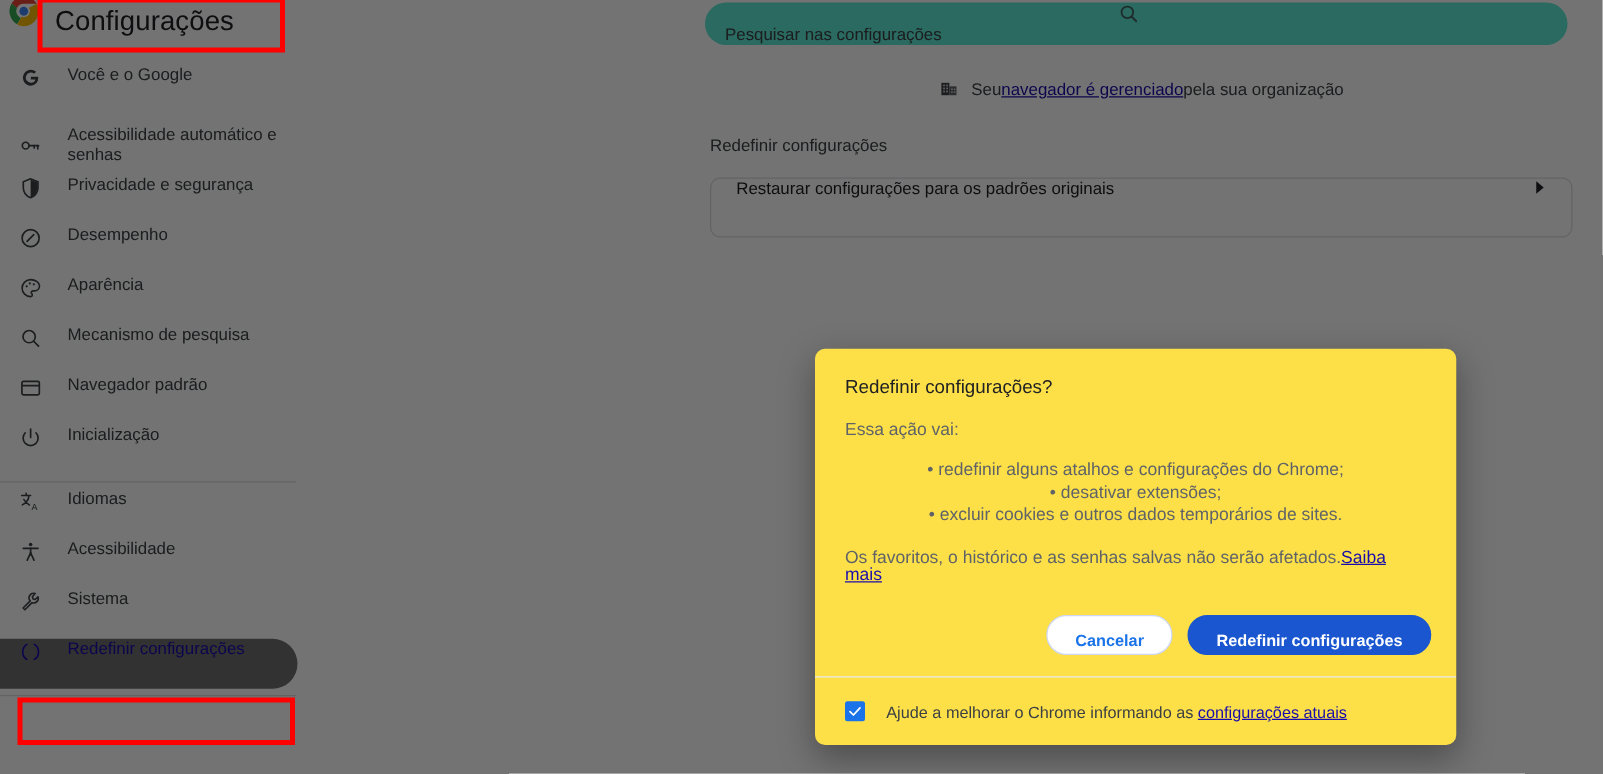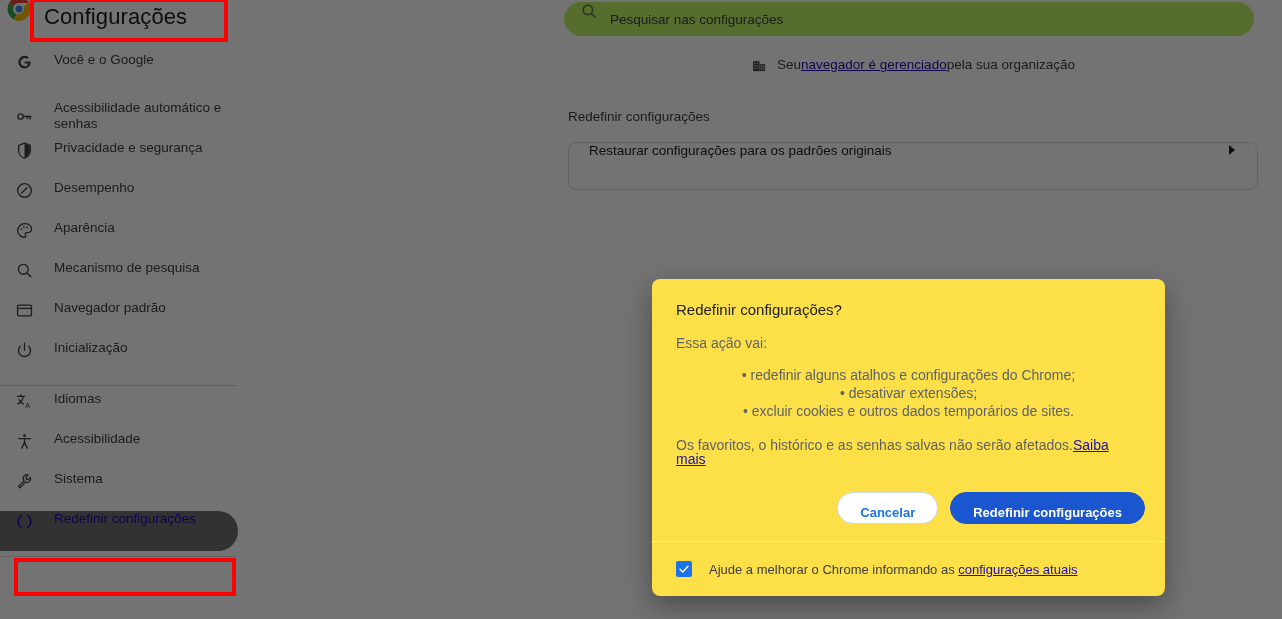--- a/index.html
+++ b/index.html
@@ -49,25 +49,27 @@
     white-space: nowrap;
   }
 
   
   .search-wrap {
     position: absolute;
     left: 564px;
     top: 2px;
     width: 690px;
     height: 34px;
-    background: #bef264;
+    background: #5eead4;
     border-radius: 17px;
     display: flex;
+    align-items: center;
     padding: 0 16px;
     box-sizing: border-box;
+    flex-direction: column;
   }
   .search-icon {
     width: 18px;
     height: 18px;
     flex: 0 0 18px;
     margin-right: 12px;
     opacity: .8;
   }
   .search-input {
     border: none;
@@ -129,21 +131,21 @@
 
   
   .content {
     position: absolute;
     left: 568px;
     top: 52px;
     width: 690px;
   }
   .managed-row {
     display: flex;
-    align-items: flex-start;
+    align-items: flex-end;
     justify-content: center;
     font-size: 13.5px;
     color: #3c4043;
     height: 22px;
     margin-top: 5px;
   }
   .managed-icon {
     width: 17px;
     height: 17px;
     margin-right: 9px;

